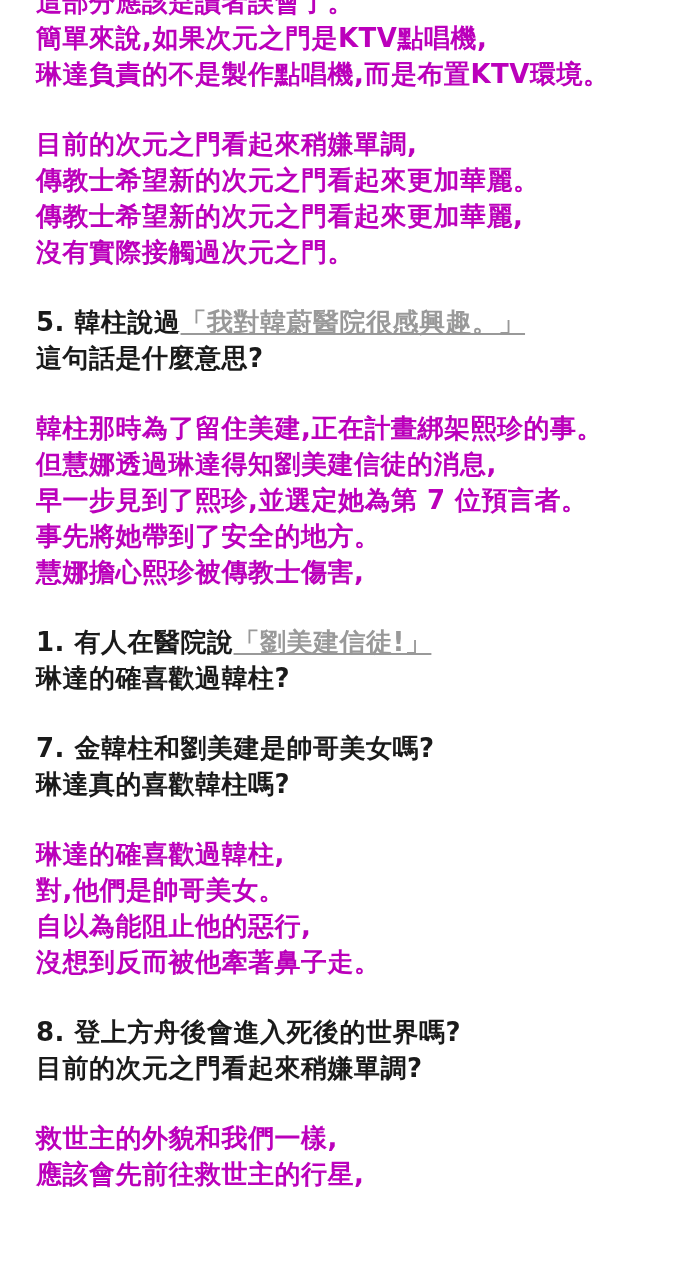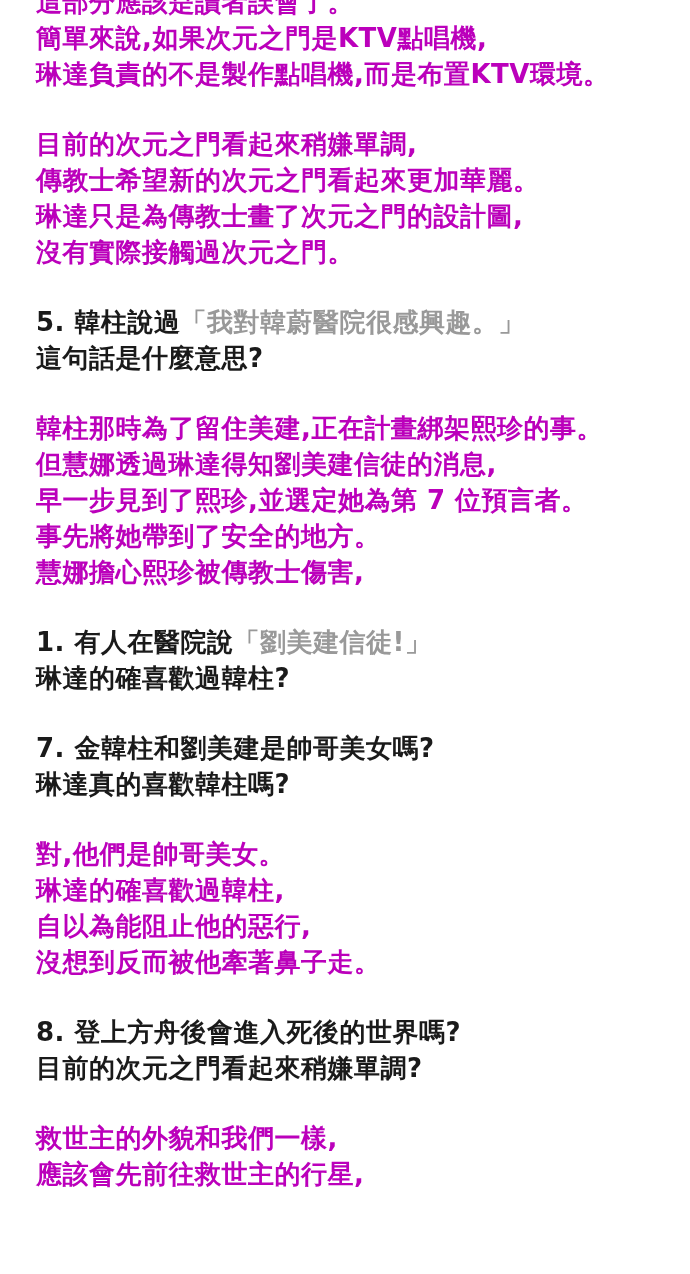--- a/index.html
+++ b/index.html
@@ -23,37 +23,37 @@
   .block { margin: 0 0 34px 0; }
   .line {
     font-size: 26px;
     line-height: 36px;
     font-weight: 700;
     letter-spacing: 0.5px;
     white-space: nowrap;
   }
   .answer .line { color: var(--answer-color, #bb00bb); }
   .question .line { color: var(--question-color, #1a1a1a); }
-  .quote { color: var(--quote-color, #999999); }
+  .quote { color: var(--quote-color, #999999); text-decoration: underline; }
 </style>
 </head>
 <body style="--answer-color: #bb00bb; --question-color: #1a1a1a; --quote-color: #999999; --page-bg: #ffffff;">
 
 <div class="doc">
 
   <div class="block answer">
     <div class="line">這部分應該是讀者誤會了。</div>
     <div class="line">簡單來說,如果次元之門是KTV點唱機,</div>
     <div class="line">琳達負責的不是製作點唱機,而是布置KTV環境。</div>
   </div>
 
   <div class="block answer">
     <div class="line">目前的次元之門看起來稍嫌單調,</div>
     <div class="line">傳教士希望新的次元之門看起來更加華麗。</div>
-    <div class="line">琳達只是為傳教士畫了次元之門的設計圖,</div>
+    <div class="line">傳教士希望新的次元之門看起來更加華麗,</div>
     <div class="line">沒有實際接觸過次元之門。</div>
   </div>
 
   <div class="block question">
     <div class="line"><span>5. 韓柱說過</span><span class="quote">「我對韓蔚醫院很感興趣。」</span></div>
     <div class="line">這句話是什麼意思?</div>
   </div>
 
   <div class="block answer">
     <div class="line">韓柱那時為了留住美建,正在計畫綁架熙珍的事。</div>
@@ -68,22 +68,22 @@
     <div class="line">琳達的確喜歡過韓柱?</div>
   </div>
 
 
   <div class="block question">
     <div class="line">7. 金韓柱和劉美建是帥哥美女嗎?</div>
     <div class="line">琳達真的喜歡韓柱嗎?</div>
   </div>
 
   <div class="block answer">
+    <div class="line">琳達的確喜歡過韓柱,</div>
     <div class="line">對,他們是帥哥美女。</div>
-    <div class="line">琳達的確喜歡過韓柱,</div>
     <div class="line">自以為能阻止他的惡行,</div>
     <div class="line">沒想到反而被他牽著鼻子走。</div>
   </div>
 
   <div class="block question">
     <div class="line">8. 登上方舟後會進入死後的世界嗎?</div>
     <div class="line">目前的次元之門看起來稍嫌單調?</div>
   </div>
 
   <div class="block answer">

